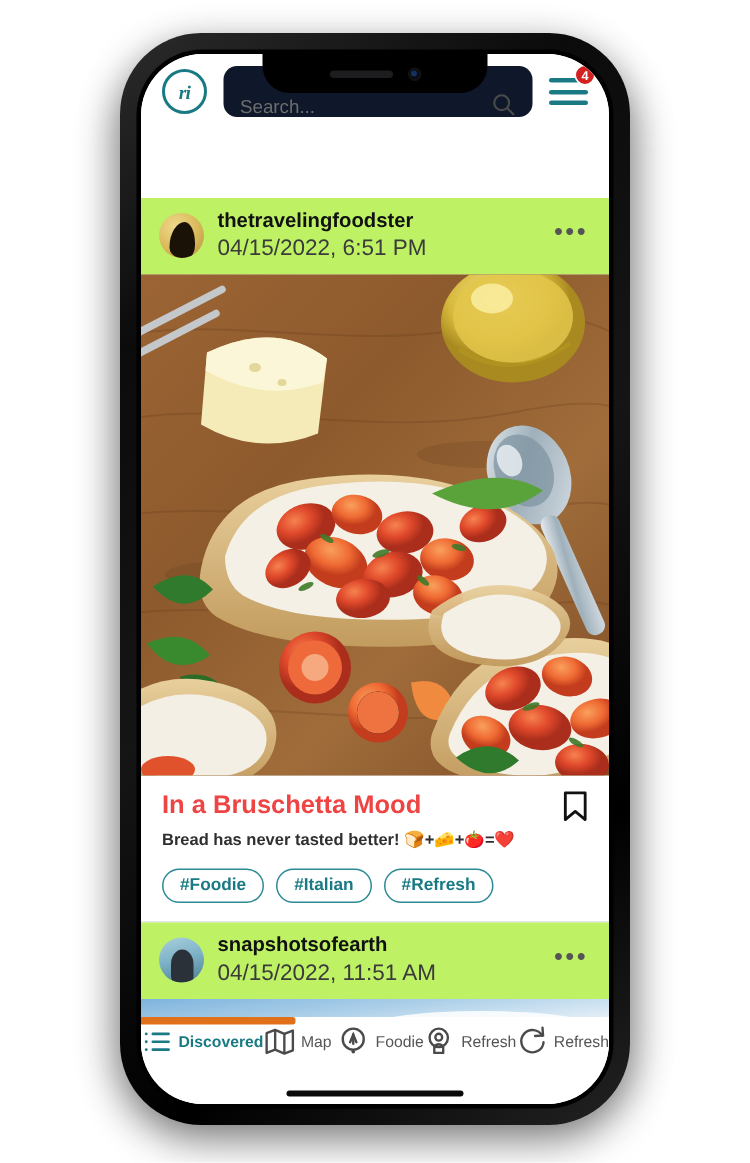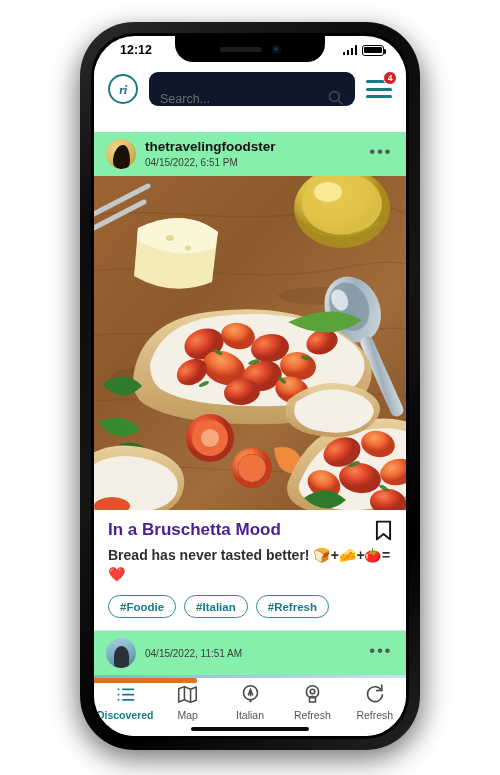--- a/index.html
+++ b/index.html
@@ -192,21 +192,21 @@
     bottom: 58px;
     left: 0; right: 0;
     overflow: hidden;
     background: #fff;
   }
   .post-head {
     display: flex;
     align-items: center;
     gap: 9px;
     padding: 7px 14px 7px 12px;
-    background: #86efac;
+    background: #bef264;
   }
   .avatar {
     width: 30px; height: 30px;
     border-radius: 50%;
     flex: 0 0 auto;
     overflow: hidden;
     position: relative;
   }
   .avatar-1 { background: radial-gradient(circle at 35% 30%, #f0d98a 0%, #d9b85a 55%, #b08f3c 100%); }
   .avatar-1::after {
@@ -225,21 +225,21 @@
     border-radius: 50% 50% 20% 20% / 45% 45% 20% 20%;
   }
   .post-meta { flex: 1; min-width: 0; }
   .post-user {
     font-size: 13.5px;
     font-weight: bold;
     color: #111;
     line-height: 1.22;
   }
   .post-time {
-    font-size: 10px;
+    font-size: 15px;
     color: #3b3b3b;
     line-height: 1.3;
     margin-top: 1px;
   }
   .more-btn {
     color: #555;
     font-size: 17px;
     letter-spacing: 1.6px;
     line-height: 1;
     padding-bottom: 5px;
@@ -255,26 +255,26 @@
     background: #8a5a32;
   }
   .post-photo svg { display:block; width:100%; height:100%; }
 
   
   .post-body { padding: 10px 14px 12px 14px; background:#fff; }
   .title-row { display:flex; align-items:flex-start; justify-content:space-between; gap:10px; }
   .post-title {
     font-size: 17px;
     font-weight: bold;
-    color: #4c1d95;
+    color: #ef4444;
     line-height: 1.2;
   }
   .bookmark-icon svg { display:block; }
   .post-desc {
-    font-size: 14px;
+    font-size: 11px;
     font-weight: bold;
     color: #2f2f2f;
     margin-top: 5px;
     line-height: 1.35;
   }
   .tag-row { display:flex; gap: 8px; margin-top: 11px; }
   .tag {
     border: 1.4px solid #2d8a95;
     color: #1a7a84;
     font-size: 11.5px;
@@ -308,21 +308,21 @@
     background: transparent;
   }
   .progress-fill {
     height: 5px;
     background: #e0701a;
     border-radius: 0 2px 2px 0;
   }
   .tab {
     flex: 1;
     display: flex;
-    flex-direction: column;
+    flex-direction: row;
     align-items: center;
     gap: 4px;
   }
   .tab-label { font-size: 10.5px; color: #555; }
   .tab.active .tab-label { color: #1a7a84; font-weight: bold; }
   .tab svg { display:block; }
 
   .home-indicator {
     position: absolute;
     bottom: 5px;
@@ -358,34 +358,20 @@
   <div class="btn-side btn-power"></div>
 
   <div class="phone-inner-ring">
     <div class="screen">
 
       <div class="notch">
         <div class="speaker"></div>
         <div class="front-cam"></div>
       </div>
 
-      <div class="status-bar">
-        <div>12:12</div>
-        <div class="status-right">
-          <div class="signal">
-            <i></i>
-              <i></i>
-              <i></i>
-              <i></i>
-          </div>
-          <div class="battery">
-              <span></span>
-            </div>
-        </div>
-      </div>
 
       <div class="app-header">
         <div class="logo">
           <div class="logo-inner">ri</div>
         </div>
 
         <div class="search-bar">
           <div class="search-placeholder">Search...</div>
           <span class="search-icon">
             <svg width="17" height="17" viewBox="0 0 24 24" fill="none" stroke="#4a4a4a" stroke-width="2">
@@ -583,20 +569,21 @@
               <span class="tag">#Refresh</span>
             </div>
           </div>
           <div class="post-divider"></div>
         </div>
 
         <div>
           <div class="post-head">
             <div class="avatar avatar-2"></div>
             <div class="post-meta">
+              <div class="post-user">snapshotsofearth</div>
               <div class="post-time">04/15/2022, 11:51 AM</div>
             </div>
             <div class="more-btn">•••</div>
           </div>
           <div class="sky-strip">
             <svg viewBox="0 0 316 22" preserveAspectRatio="none">
               <defs>
                 <linearGradient id="skyg" x1="0" y1="0" x2="1" y2="0.6">
                   <stop offset="0%" stop-color="#7fb4dd"></stop>
                   <stop offset="45%" stop-color="#a8cde8"></stop>
@@ -645,21 +632,21 @@
 
         <div class="tab">
           <span>
             <svg width="21" height="21" viewBox="0 0 24 24" fill="none" stroke="#4a4a4a" stroke-width="1.8" stroke-linecap="round">
               <circle cx="12" cy="10" r="8"></circle>
               <path d="M12 6.5 L12 13.5"></path>
               <circle cx="12" cy="19.5" r="1.4" fill="#4a4a4a" stroke="none"></circle>
               <path d="M9.6 12.4 L12 6.5 L14.4 12.4"></path>
             </svg>
           </span>
-          <span class="tab-label">Italian</span>
+          <span class="tab-label">Foodie</span>
         </div>
 
         <div class="tab">
           <span>
             <svg width="21" height="21" viewBox="0 0 24 24" fill="none" stroke="#4a4a4a" stroke-width="1.8" stroke-linecap="round" stroke-linejoin="round">
               <circle cx="12" cy="9" r="7"></circle>
               <circle cx="12" cy="8.5" r="2.6"></circle>
               <path d="M8.6 15.5 Q12 12.4 15.4 15.5 L15.4 20.5 L8.6 20.5 Z"></path>
             </svg>
           </span>

